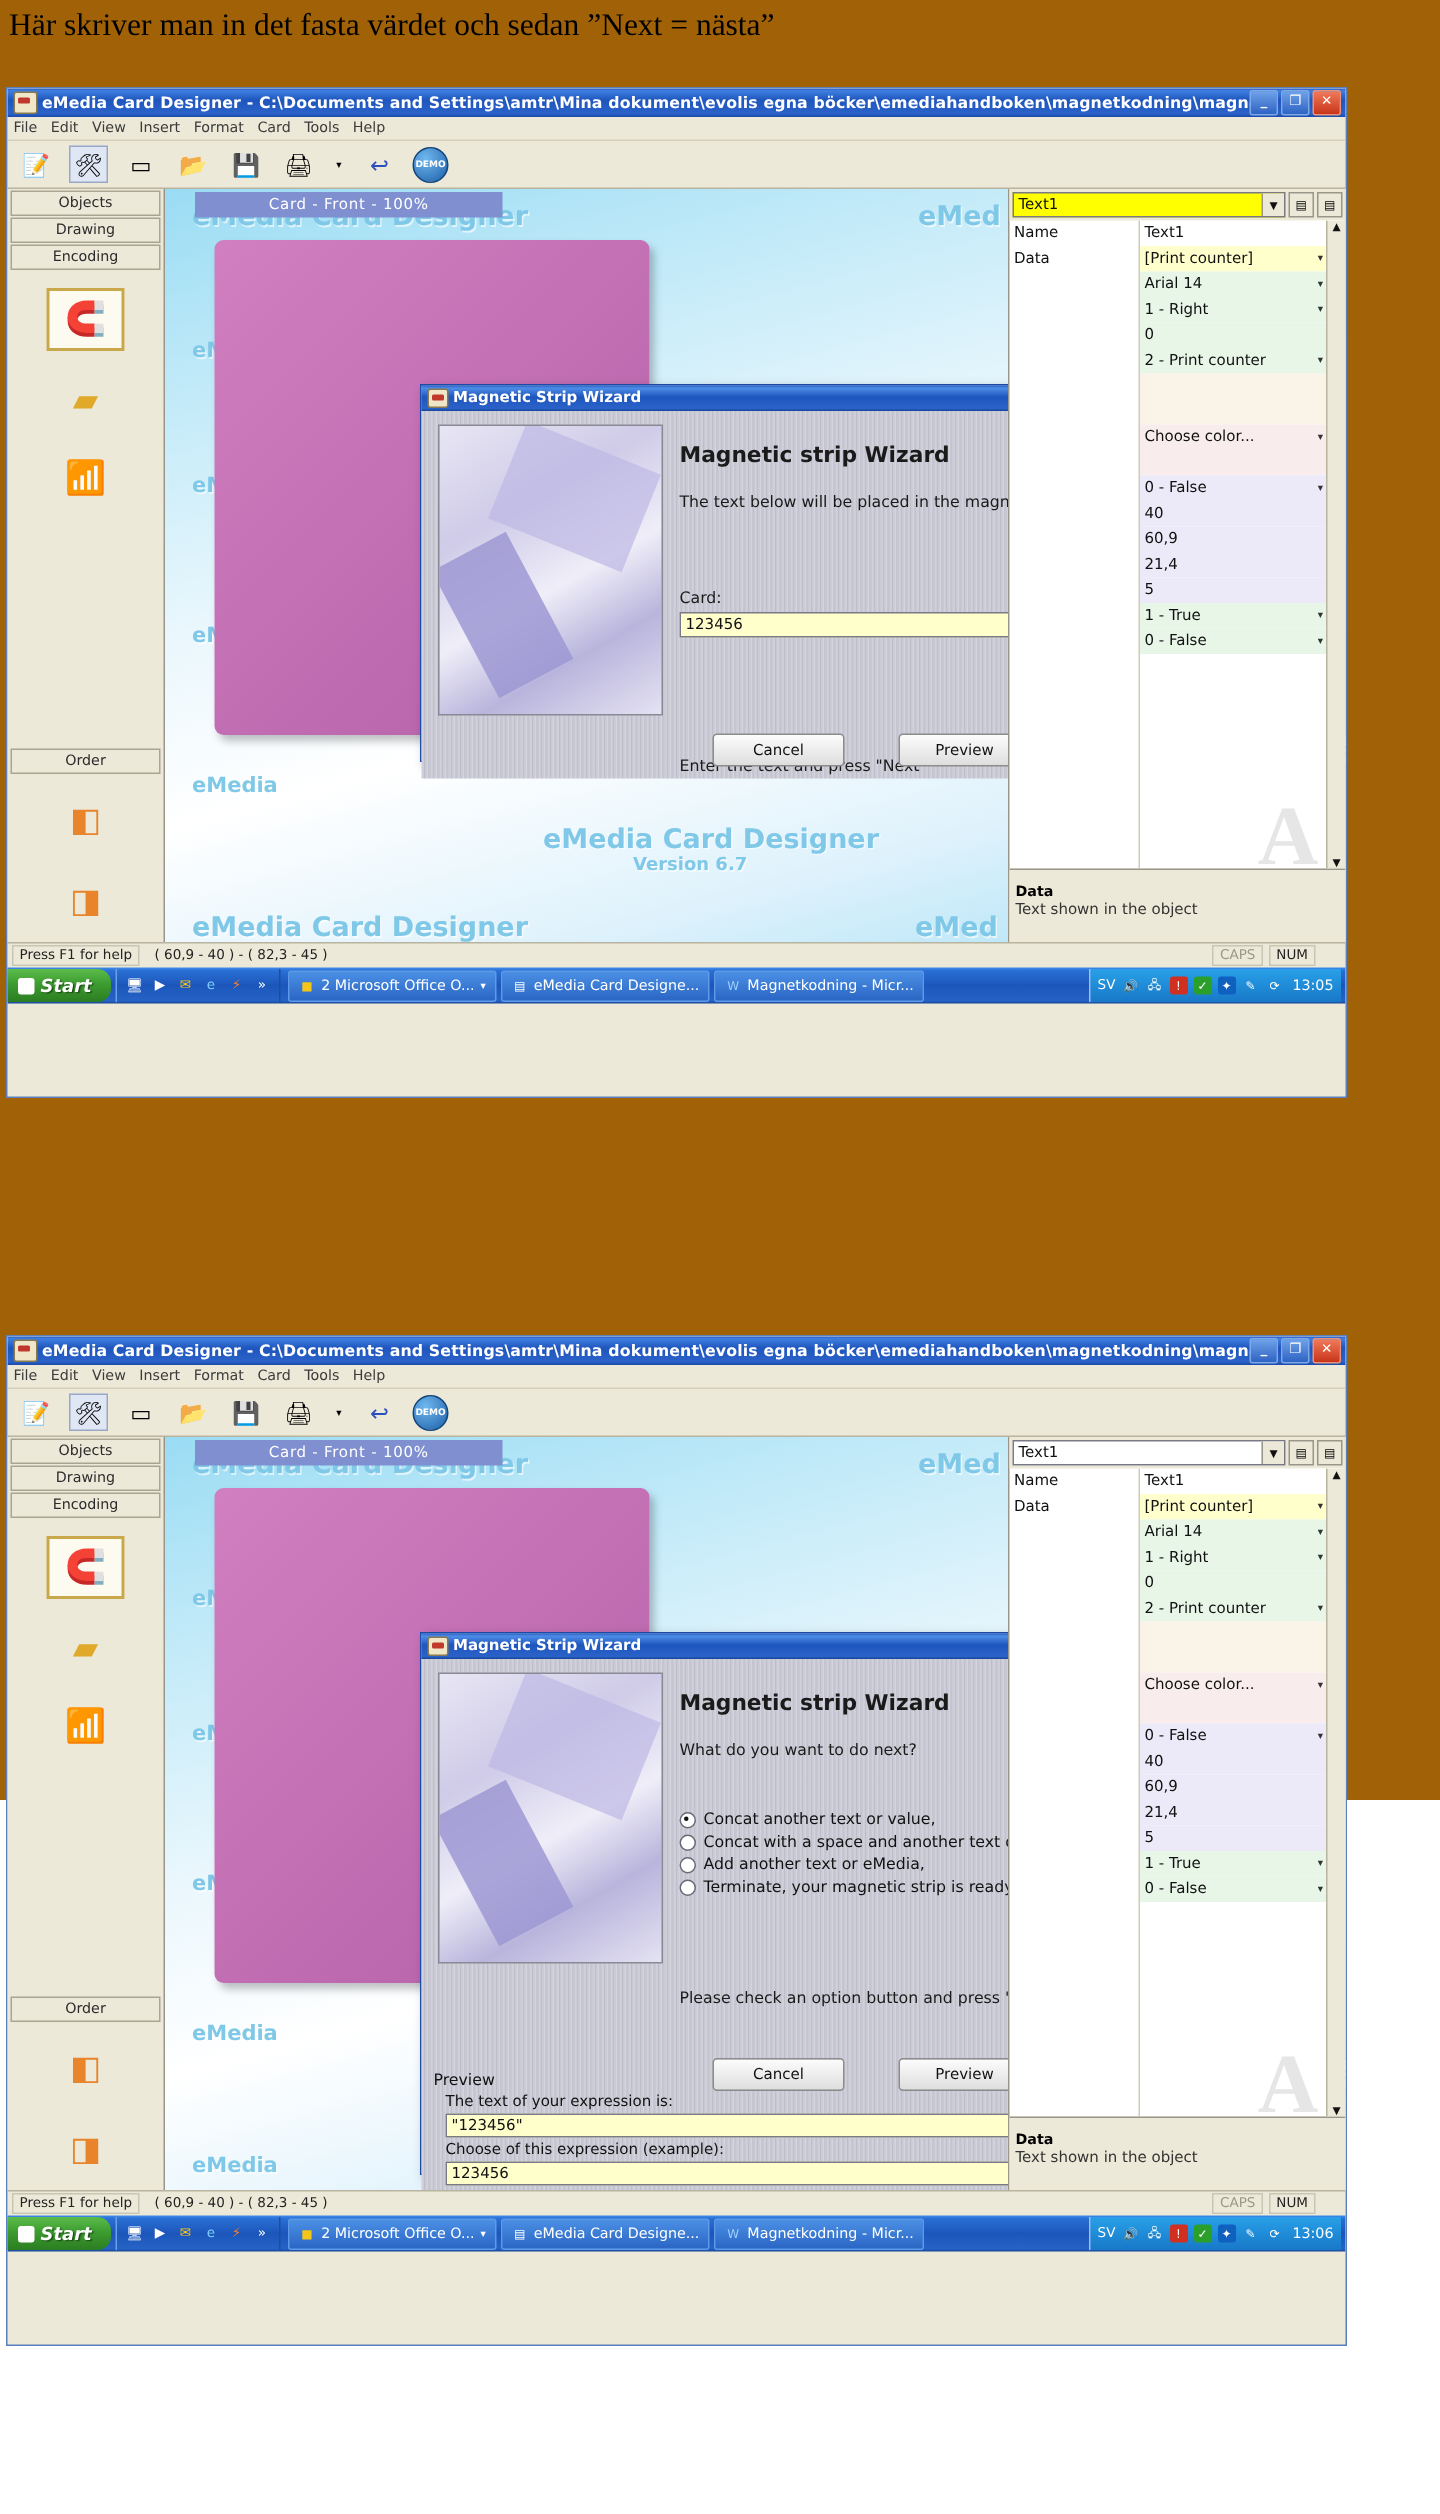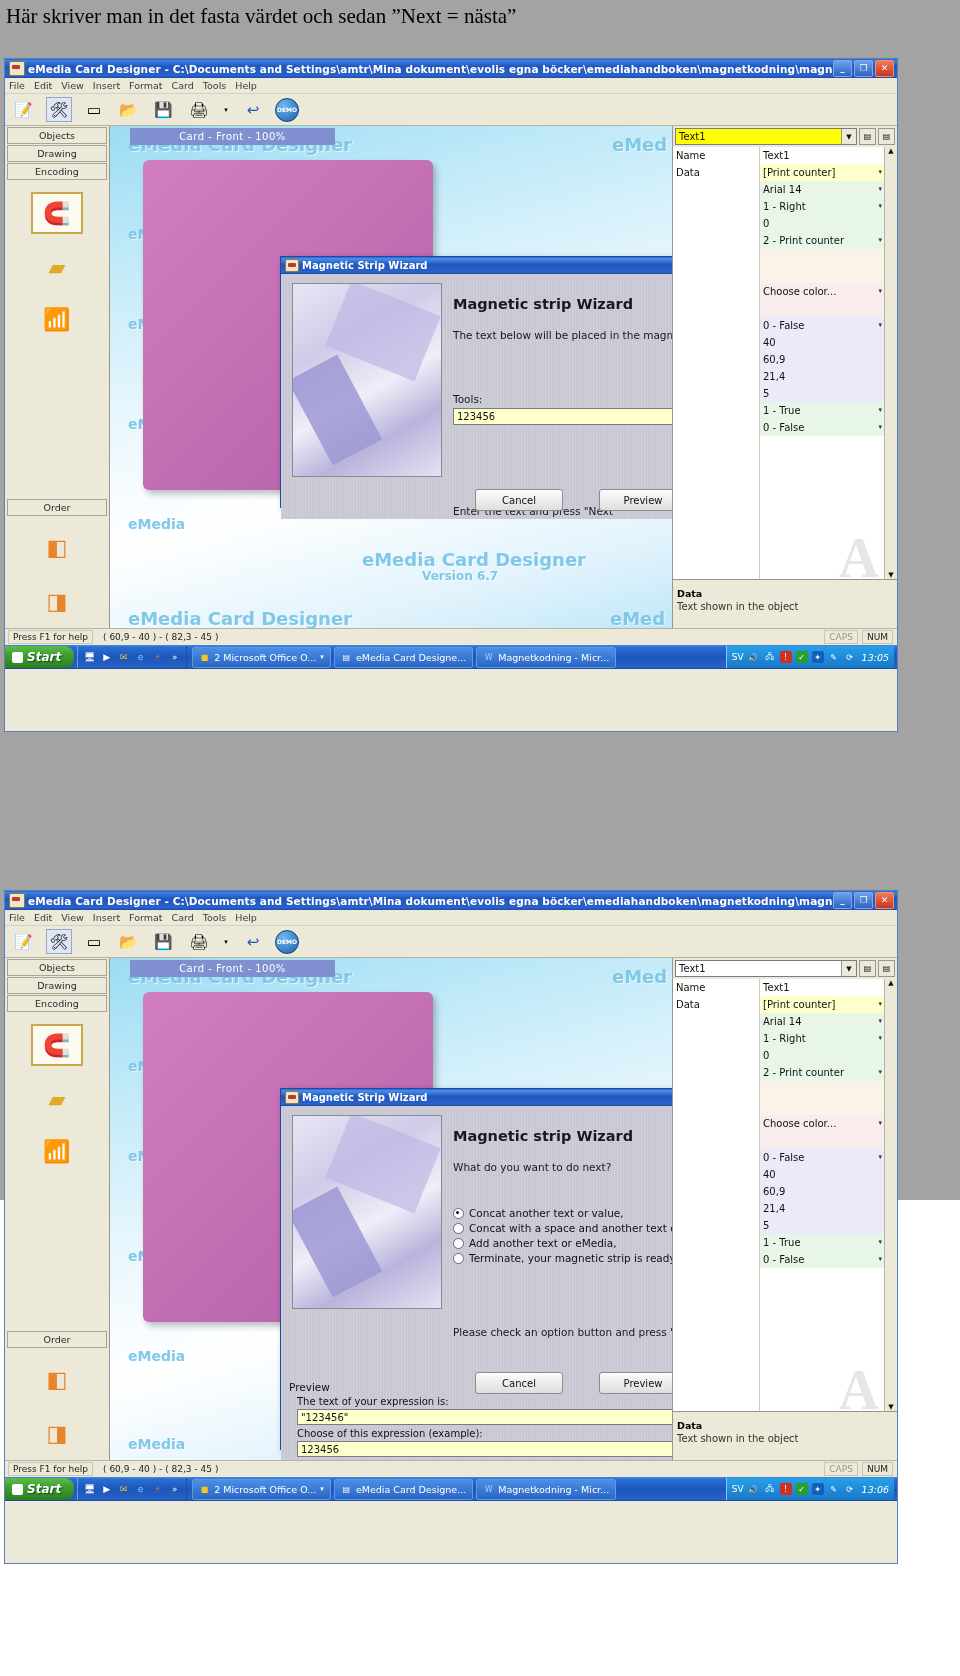--- a/index.html
+++ b/index.html
@@ -1,17 +1,17 @@
 <!DOCTYPE html>
 <html><head>
 <meta charset="utf-8">
 <style>
   html,body{margin:0;padding:0;background:#fff;}
   body{width:960px;height:1676px;font-family:"Liberation Serif",serif;overflow:hidden;}
-  .page{position:relative;width:960px;height:1200px;background:#a3a3a3;}
+  .page{position:relative;width:960px;height:1200px;background:#a16207;}
 
   
   .prose{font-family:"Liberation Serif",serif;font-size:21px;color:#000;line-height:1.35;}
   .prose-1{position:absolute;left:6px;top:2px;width:930px;}
   .prose-2{position:absolute;left:6px;top:846px;width:905px;}
 
   
   .shot{position:absolute;left:4px;width:892px;border:1px solid #5a7fbe;background:#ece9d8;
         font-family:"DejaVu Sans",sans-serif;overflow:hidden;}
   .shot-1{top:58px;height:672px;}
@@ -138,21 +138,21 @@
   .rp-desc{height:44px;border-top:1px solid #9a968a;background:#ece9d8;padding:2px 4px;}
   .rp-desc b{font-size:9.5px;}
   .rp-desc div{font-size:10px;color:#333;}
   .cell-drop{position:relative;}
   .cell-drop:after{content:"▾";position:absolute;right:2px;top:0;font-size:7px;color:#333;}
 
   
   .statusbar{height:16px;background:#ece9d8;border-top:1px solid #b8b4a0;display:flex;align-items:center;
              font-size:9px;color:#222;padding-left:3px;gap:10px;}
   .sb-cell{border:1px solid #cac6b4;padding:0 4px;height:12px;display:flex;align-items:center;}
-  .sb-right{margin-left:auto;display:flex;gap:4px;padding-right:4px;}
+  .sb-right{margin-left:auto;display:flex;gap:4px;padding-right:20px;}
   .sb-dim{color:#9a968a;}
 
   
   .taskbar{height:24px;background:linear-gradient(to bottom,#3f8cea 0%,#2a6fd4 9%,#1c56bb 50%,#2663c6 92%,#174597 100%);
            display:flex;align-items:center;padding-right:3px;}
   .start{height:22px;padding:0 13px 0 7px;margin:1px 3px 1px 0;
          background:linear-gradient(to bottom,#5bbc4a 0%,#3d9c30 45%,#2b7d21 100%);
          border-radius:0 9px 9px 0;color:#fff;font-weight:bold;font-style:italic;font-size:12px;
          display:flex;align-items:center;gap:4px;text-shadow:1px 1px 1px rgba(0,0,0,.5);}
   .start .flag{width:11px;height:11px;background:#fff;border-radius:2px;}
@@ -160,21 +160,21 @@
            border-right:1px solid #1a4f9e;height:22px;}
   .qi{width:13px;height:13px;display:flex;align-items:center;justify-content:center;font-size:9px;color:#fff;}
   .tasks{display:flex;align-items:center;gap:3px;padding-left:5px;flex:1 1 auto;}
   .task{height:19px;min-width:115px;padding:0 6px;border-radius:2px;color:#fff;font-size:9.5px;
         background:linear-gradient(to bottom,#4b8fe4,#2a66c4);border:1px solid #5e9ae8;
         display:flex;align-items:center;gap:4px;white-space:nowrap;overflow:hidden;}
   .task .ti{width:11px;height:11px;flex:0 0 auto;display:flex;align-items:center;justify-content:center;font-size:8px;}
   .tray{display:flex;align-items:center;gap:4px;height:22px;padding:0 5px;
         background:linear-gradient(to bottom,#28a0e8,#1878c8);border-left:1px solid #8ec8f0;color:#fff;font-size:9px;}
   .tray .ti{width:12px;height:12px;border-radius:2px;display:flex;align-items:center;justify-content:center;font-size:8px;}
-  .clock{font-size:9.5px;color:#fff;padding-left:2px;font-style:italic;}
+  .clock{font-size:9.5px;color:#fff;padding-left:2px;}
   .bigA{position:absolute;font-family:"Liberation Serif",serif;font-size:56px;color:#e6e6e6;font-weight:bold;}
 </style>
 </head>
 <body>
 
 <div class="page">
 
   <div class="prose prose-1">Här skriver man in det fasta värdet och sedan ”Next = nästa”</div>
 
   <div class="shot shot-1">
@@ -251,21 +251,21 @@
             <div class="tb-icon"></div>
             <span>Magnetic Strip Wizard</span>
             <div class="dlg-close">✕</div>
           </div>
           <div class="dlg-body">
             <div class="dlg-pic"></div>
             <div class="dlg-main">
               <div class="dlg-h1">Magnetic strip Wizard</div>
               <div class="dlg-p">The text below will be placed in the magnetic strip.</div>
               <div style="margin-top:52px;">
-                <div class="dlg-lab">Tools:</div>
+                <div class="dlg-lab">Card:</div>
                 <div class="dlg-input" style="margin-top:3px;">123456</div>
               </div>
               <div class="dlg-hint" style="margin-top:80px;">Enter the text and press "Next"</div>
             </div>
             <div class="dlg-btns" style="left:176px;bottom:8px;">
               <div class="dbtn">Cancel</div>
               <div class="dbtn">Preview</div>
               <div class="dbtn">&lt;&lt; Previous</div>
               <div class="dbtn">Next &gt;&gt;</div>
             </div>

